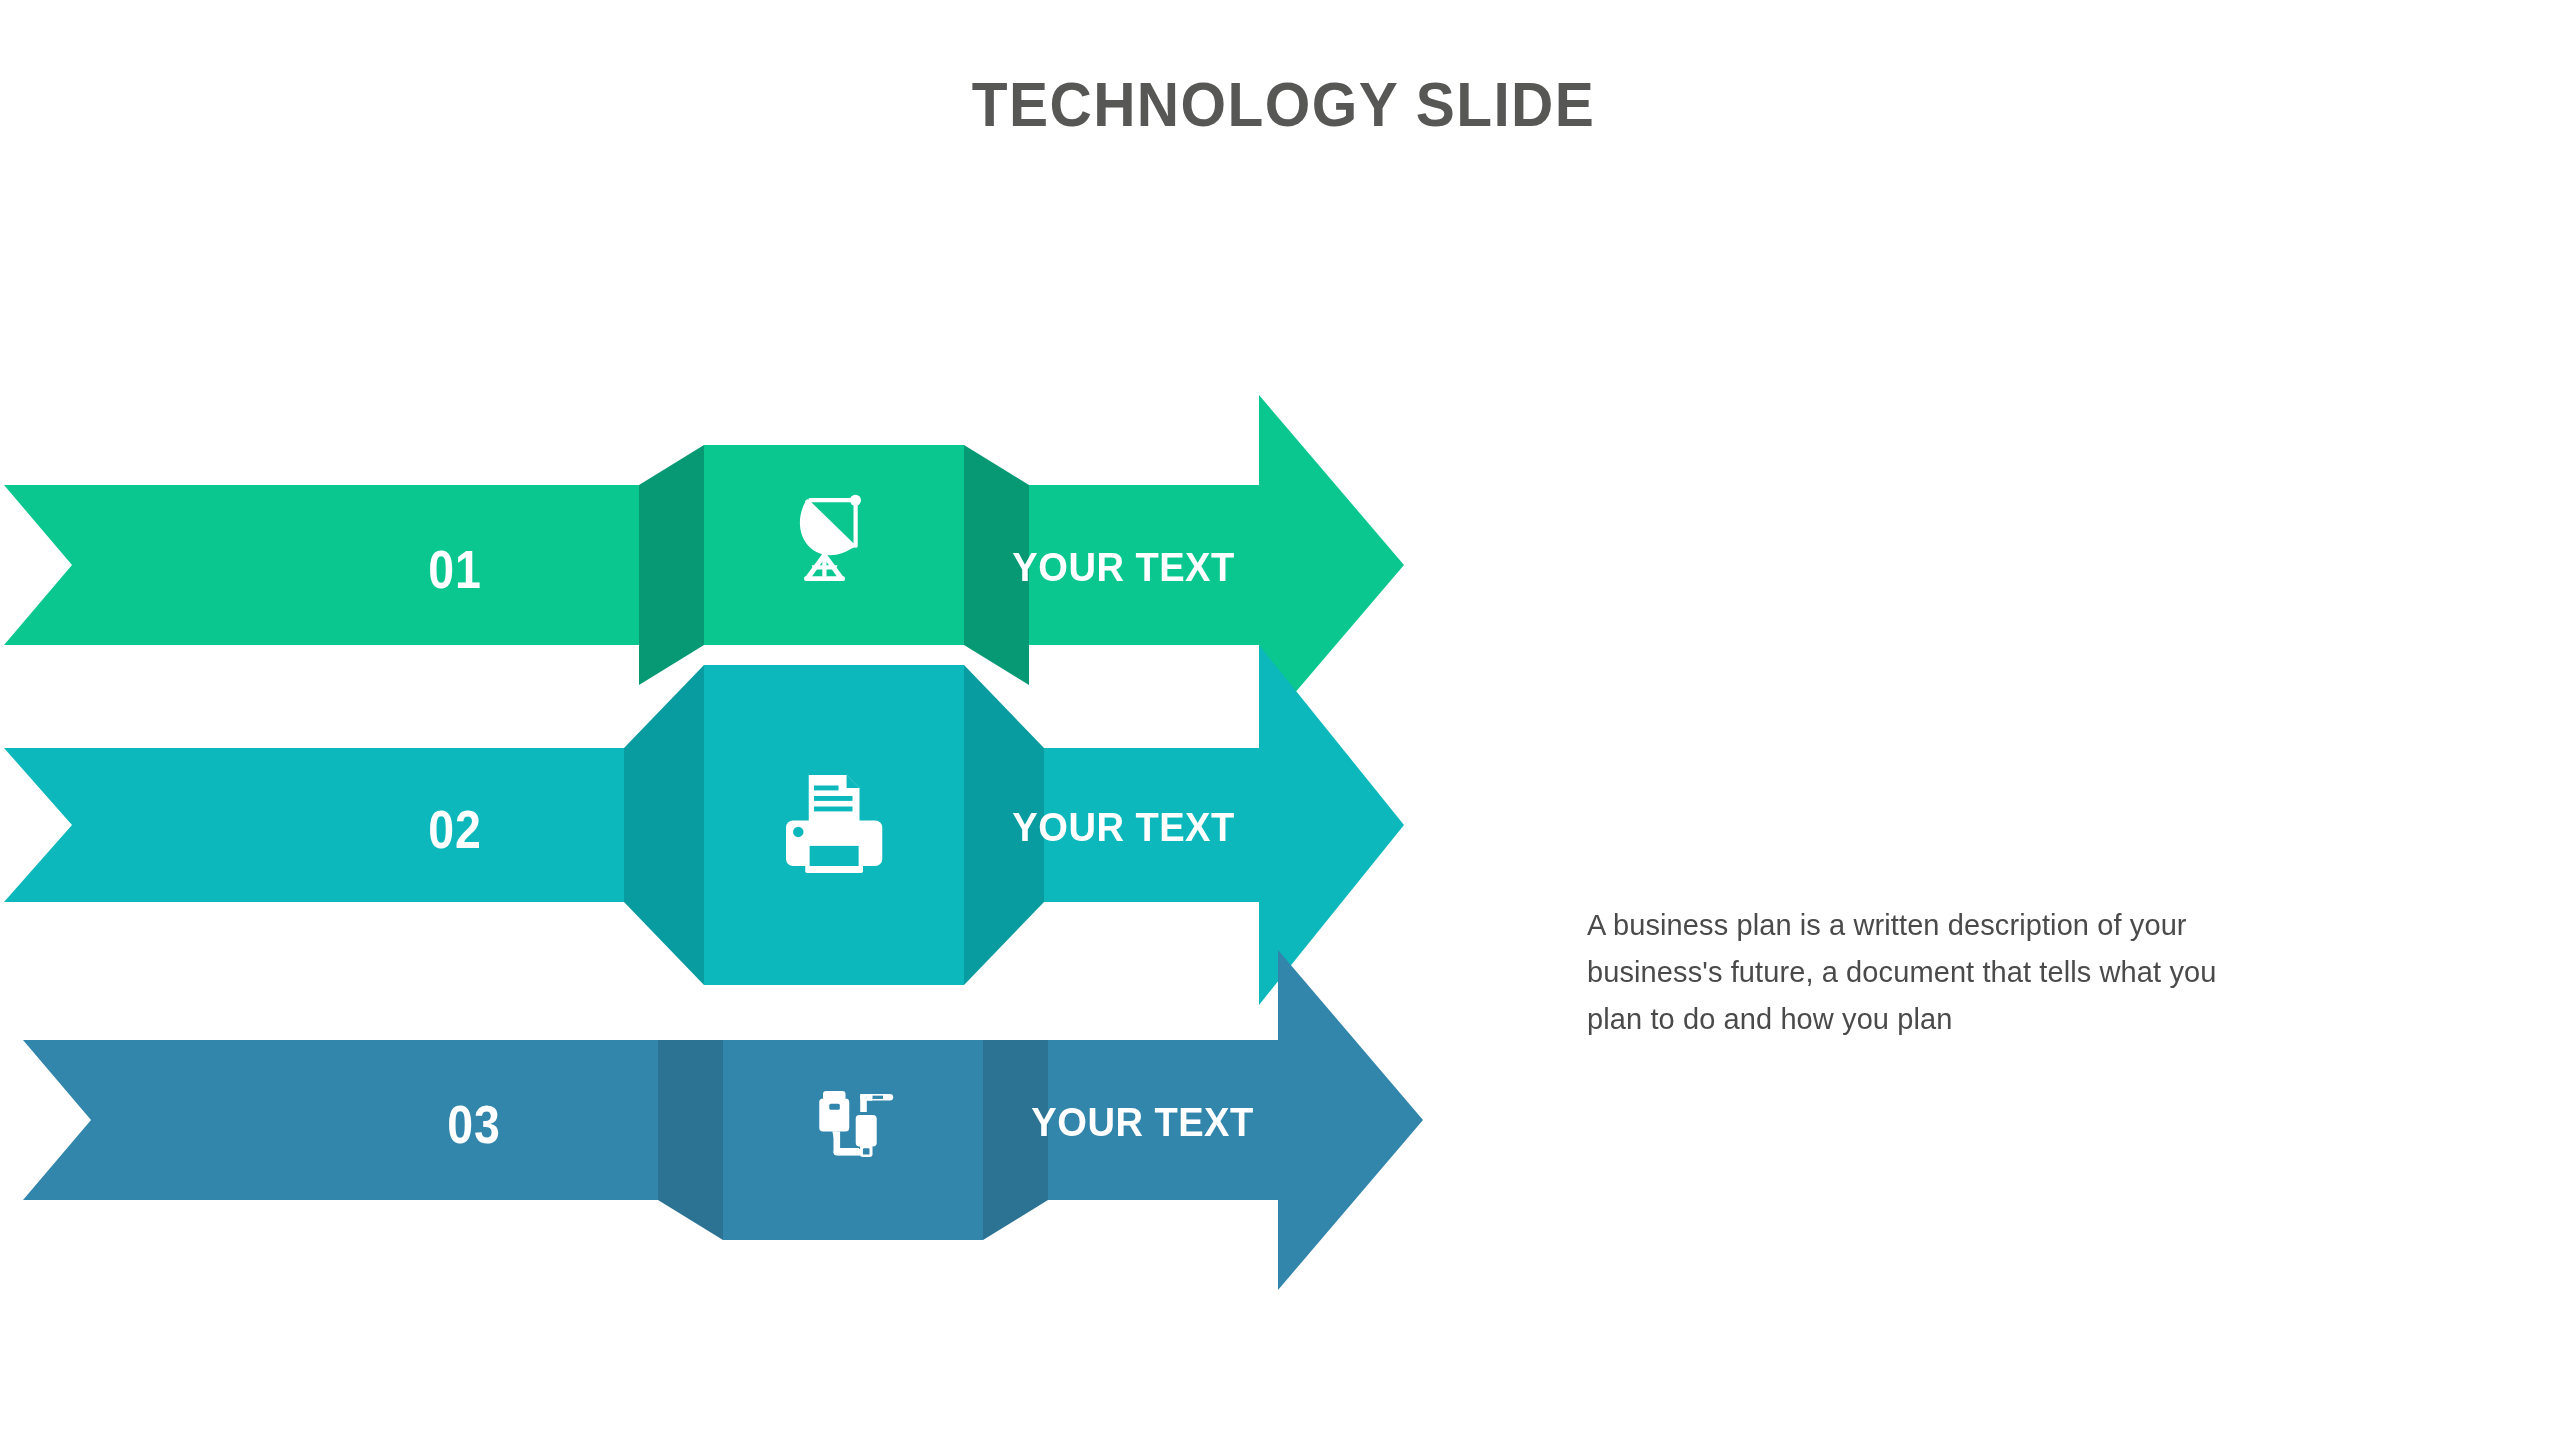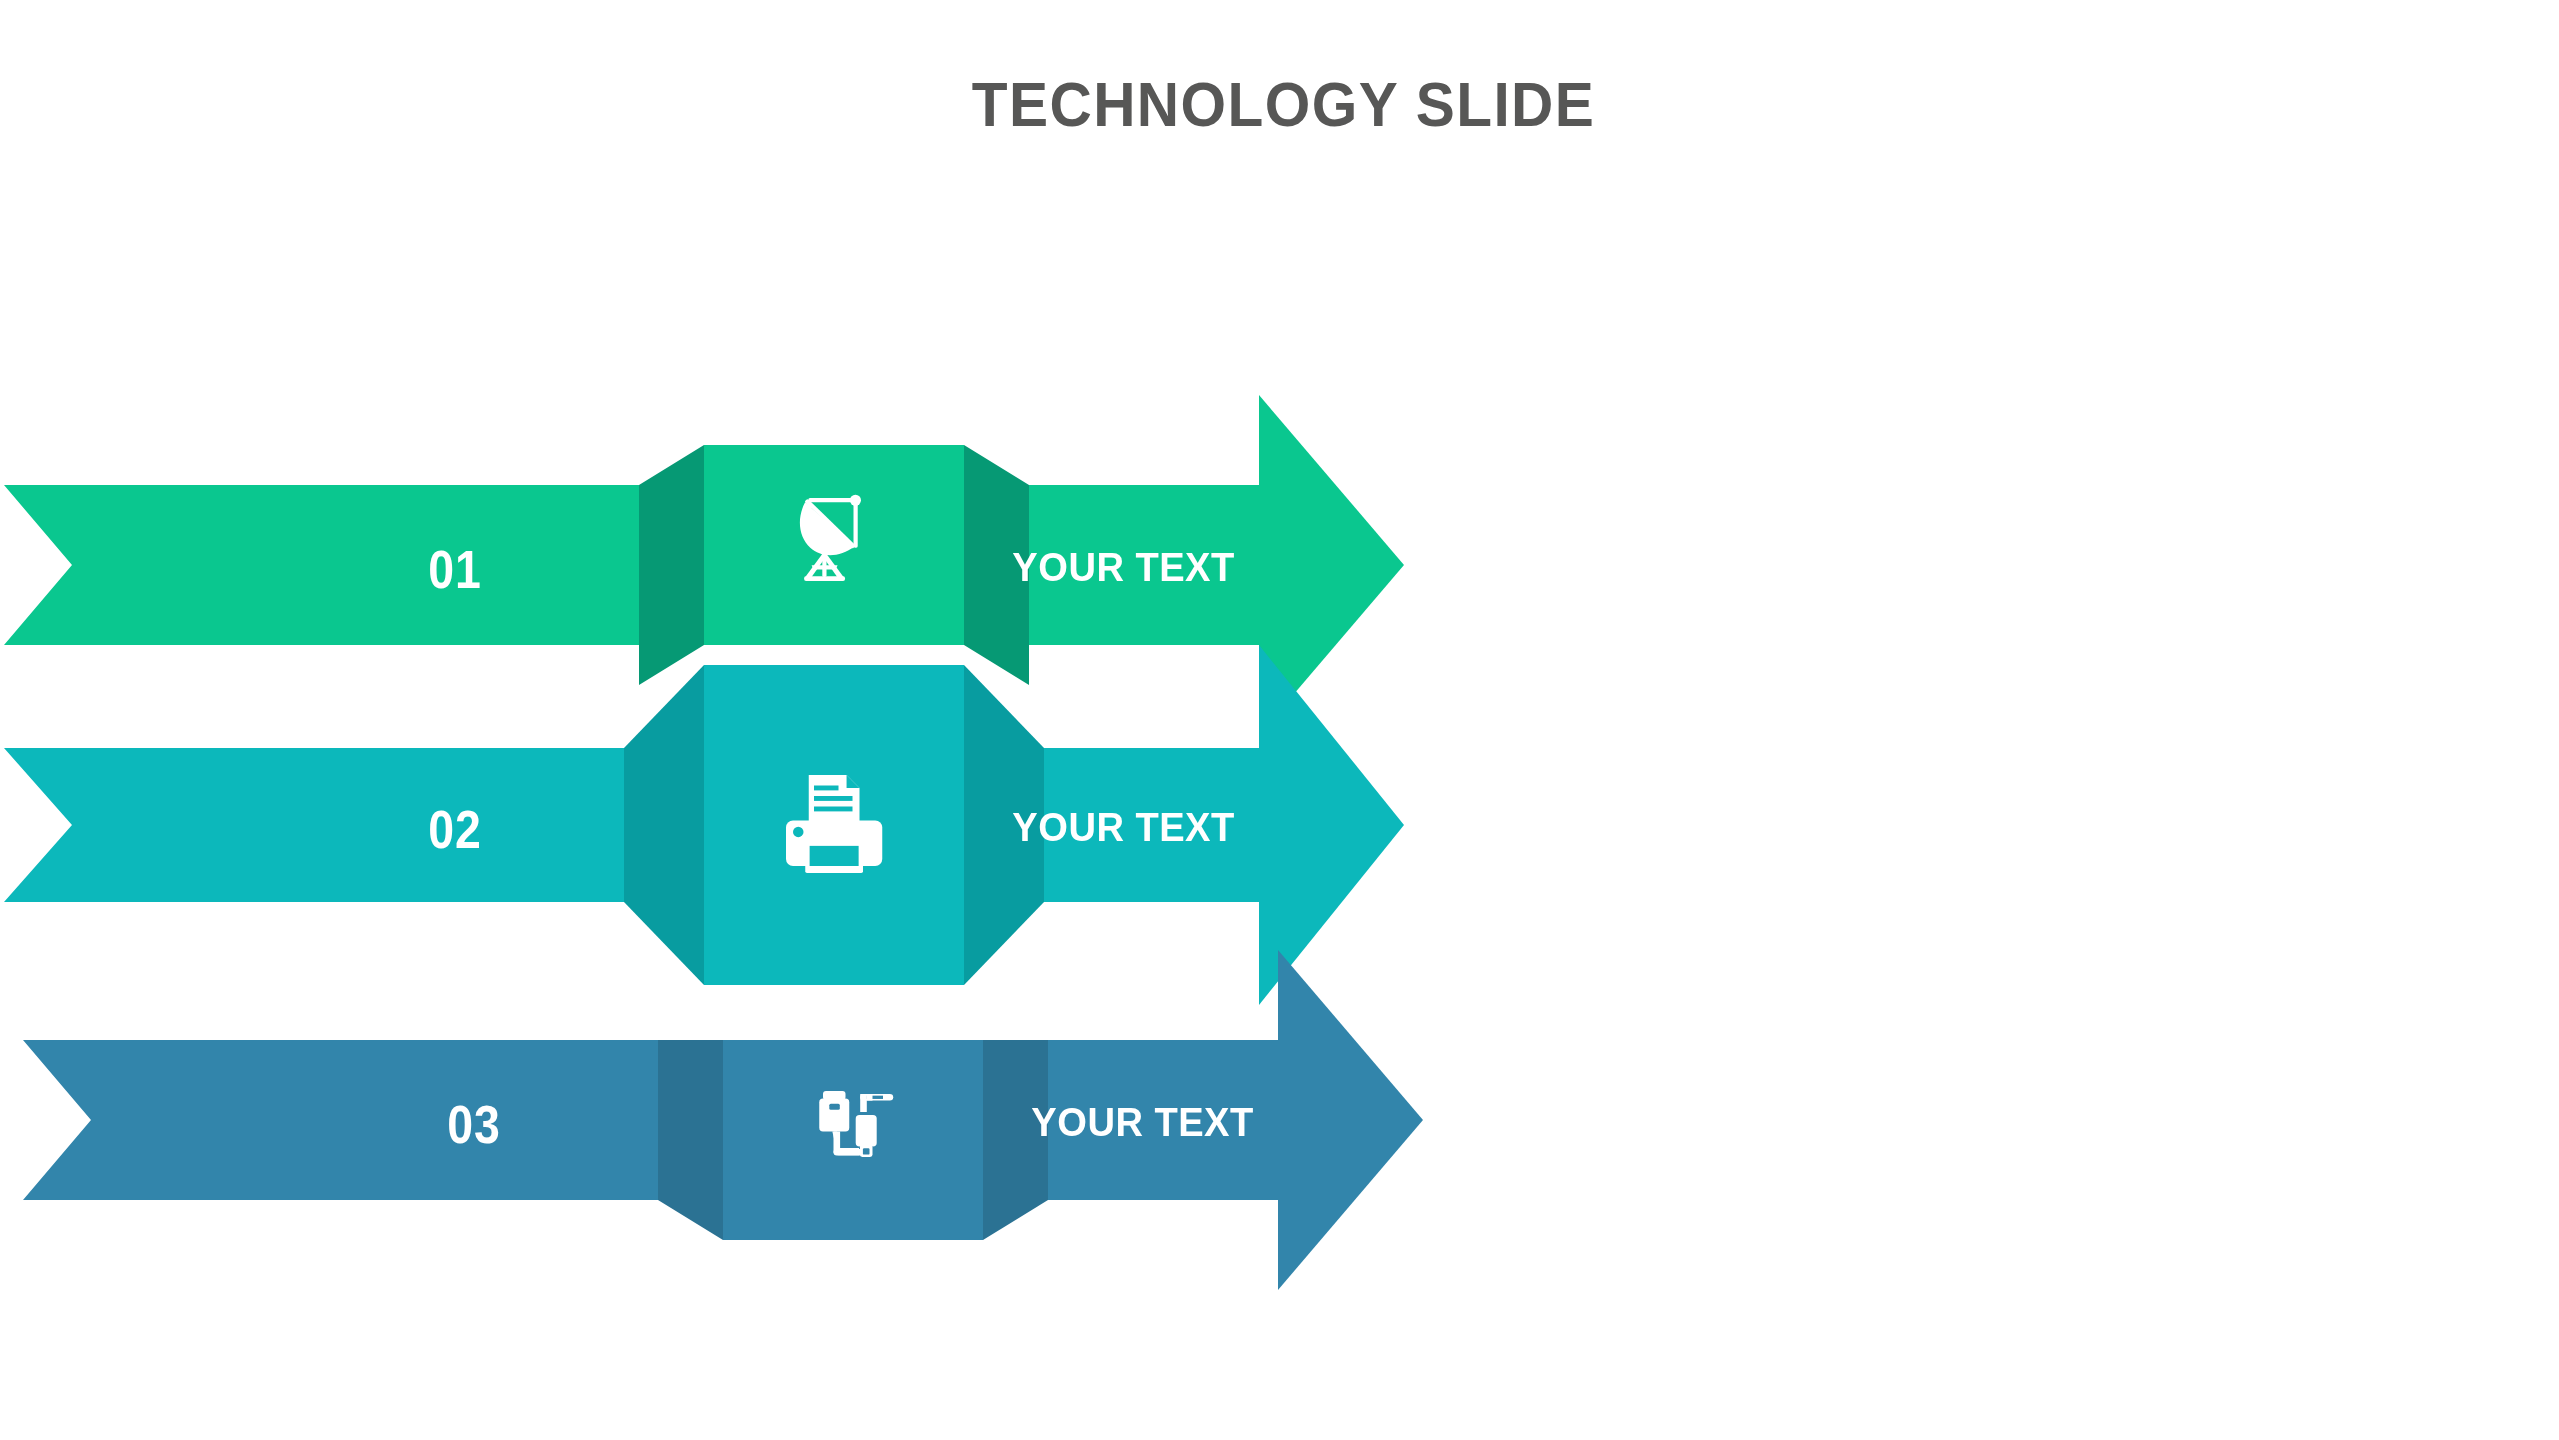--- a/index.html
+++ b/index.html
@@ -141,20 +141,21 @@
           <rect x="13.6" y="56.2" width="25.2" height="2.8" rx="1.2"></rect>
           <path d="M18.2 49.4 L34.2 49.4 L33.0 52.0 L19.4 52.0 Z"></path>
           <rect x="24.8" y="43.6" width="2.6" height="13.0" rx="1.0"></rect>
         </g>
       </svg>
 
       <div class="num" style="left:420px; top:118px;">01</div>
       <div class="ytext" style="left:1000px; top:124px;">YOUR TEXT</div>
     </div>
 
+    <div class="body-text" id="body-0">A business plan is a written description of your business's future, a document that tells what you plan to do and how you plan</div>
   </div>
 
   <div class="row" id="row-1">
     <div class="graphic">
       <svg width="1420" height="300" viewBox="0 0 1420 300" xmlns="http://www.w3.org/2000/svg">
         <polygon points="1255,-35 1400,145 1255,325" fill="#0cb8bb"></polygon>
         <polygon points="960,68 1262,68 1262,222 960,222" fill="#0cb8bb"></polygon>
         <polygon points="0,68 700,68 700,222 0,222 68,145" fill="#0cb8bb"></polygon>
 
         <polygon points="620,68 700,-15 700,305 620,222" fill="#089ca0"></polygon>

